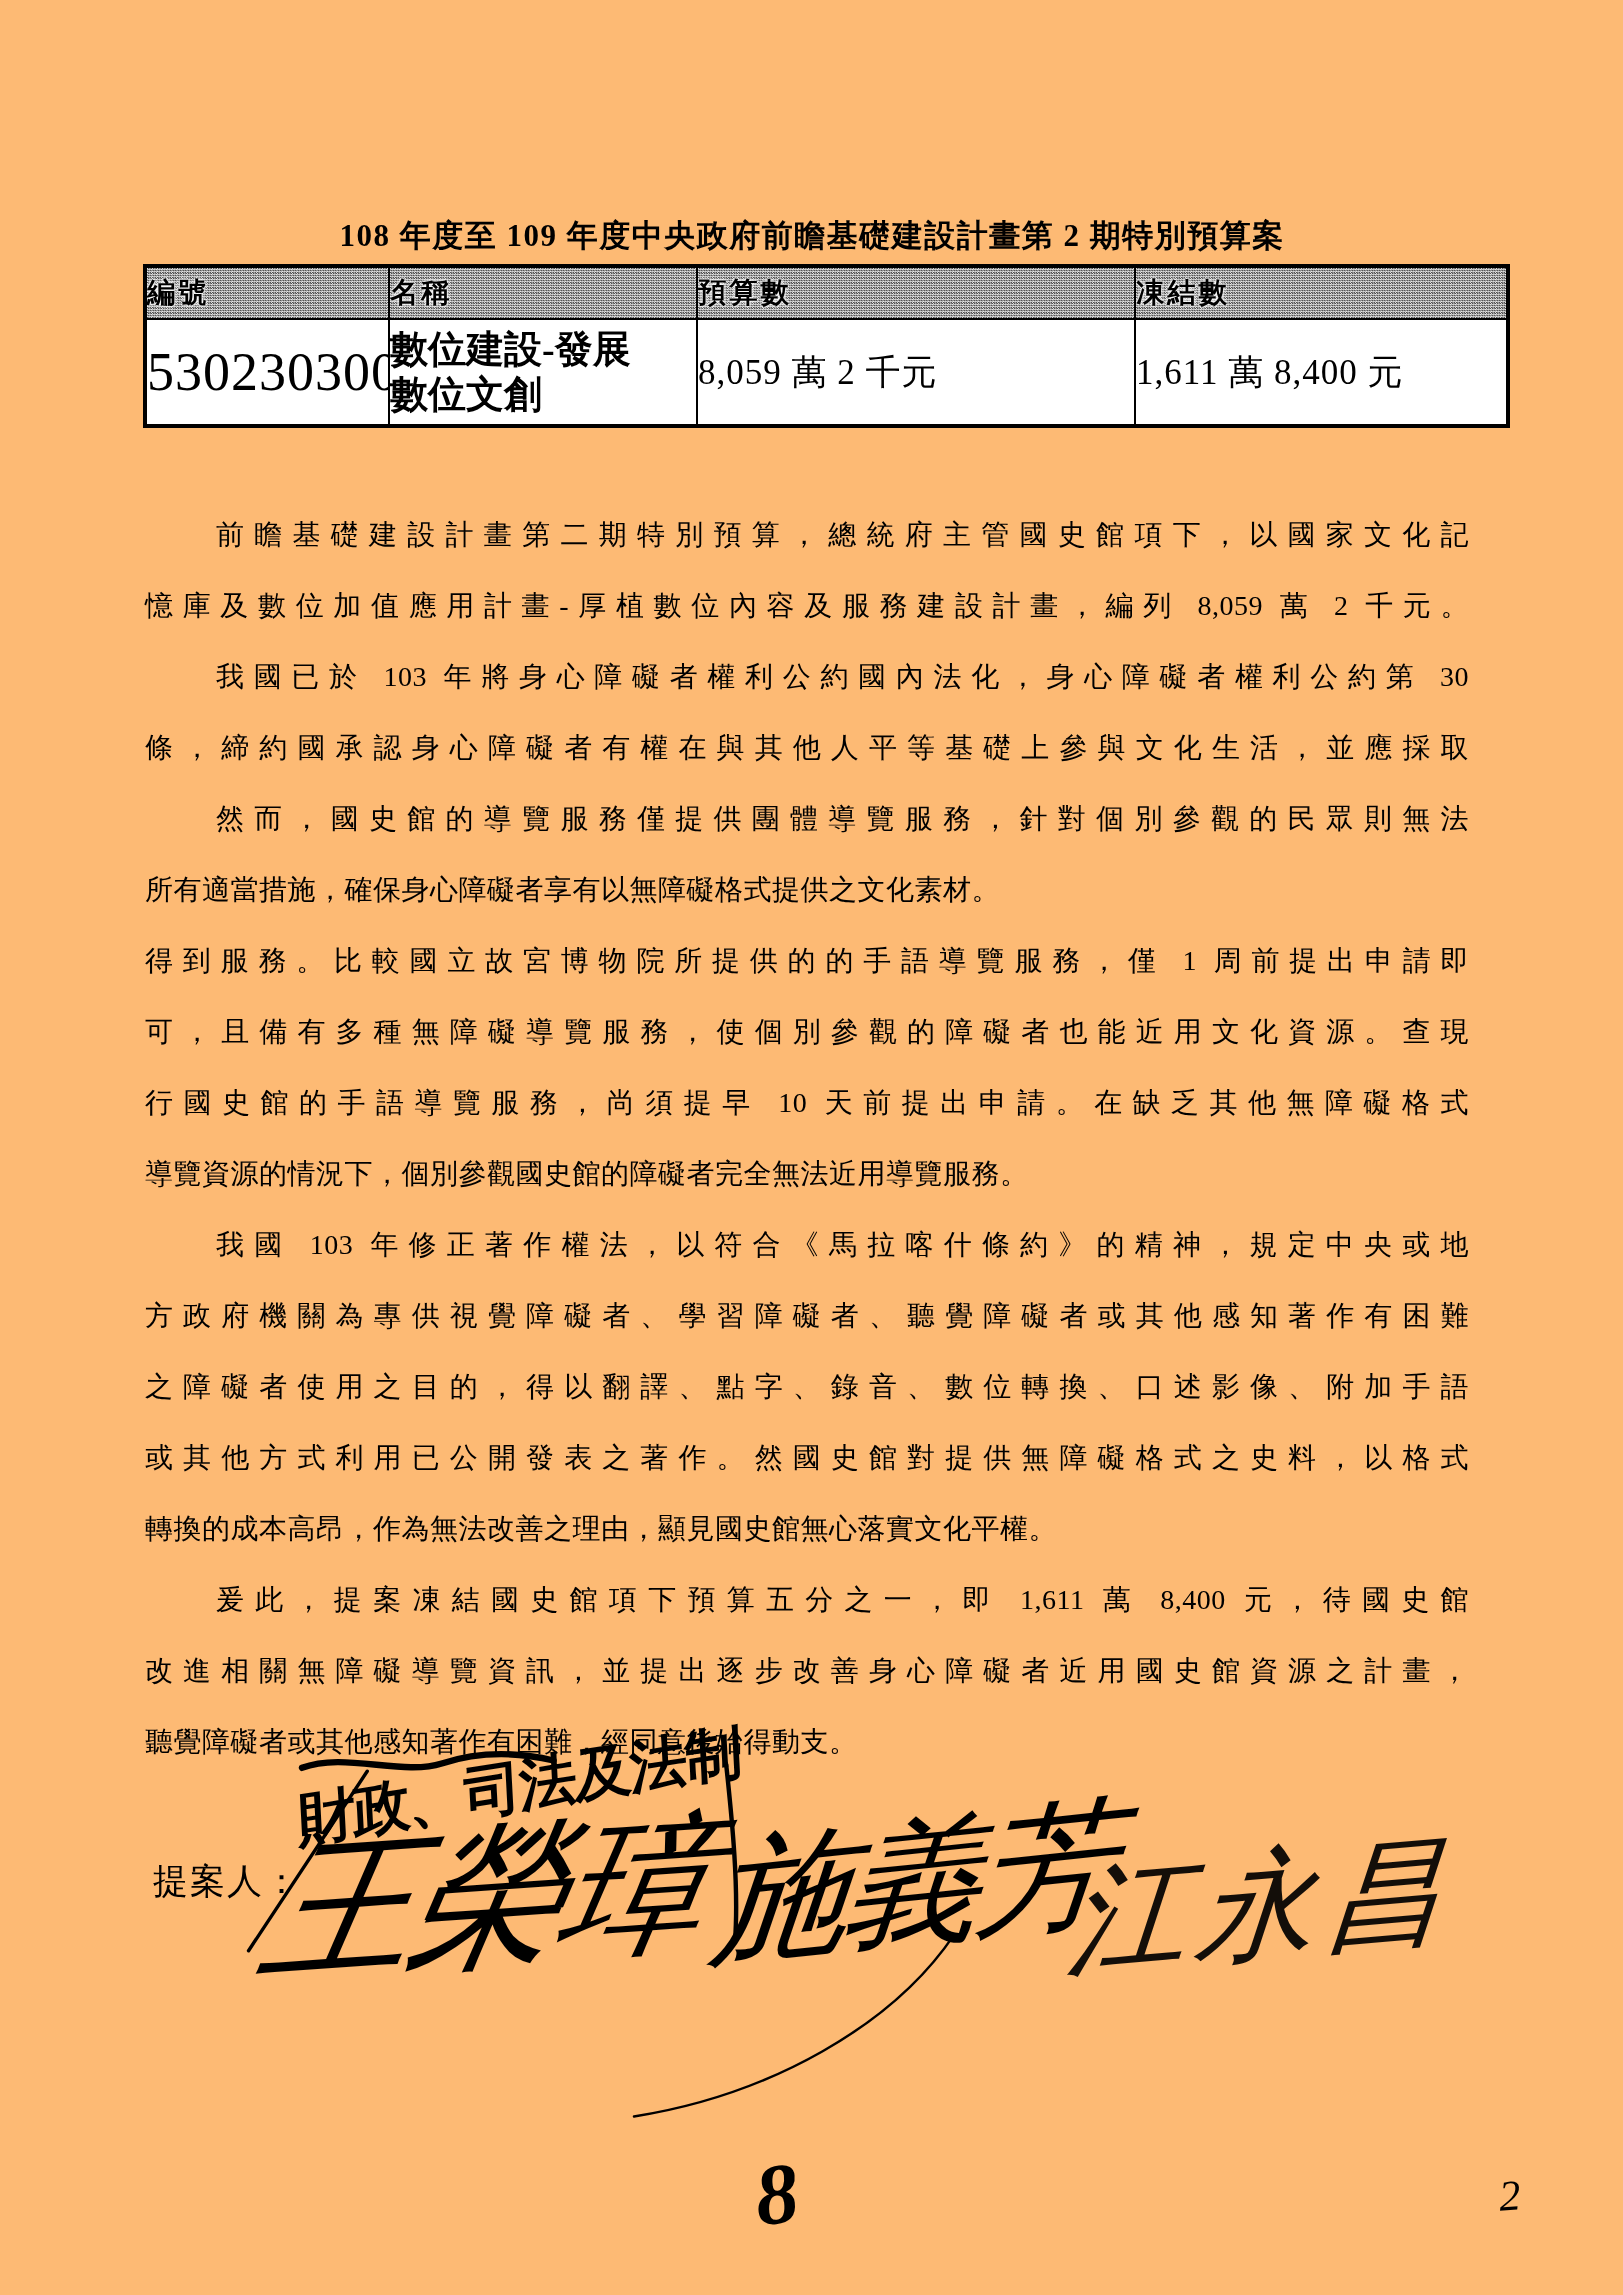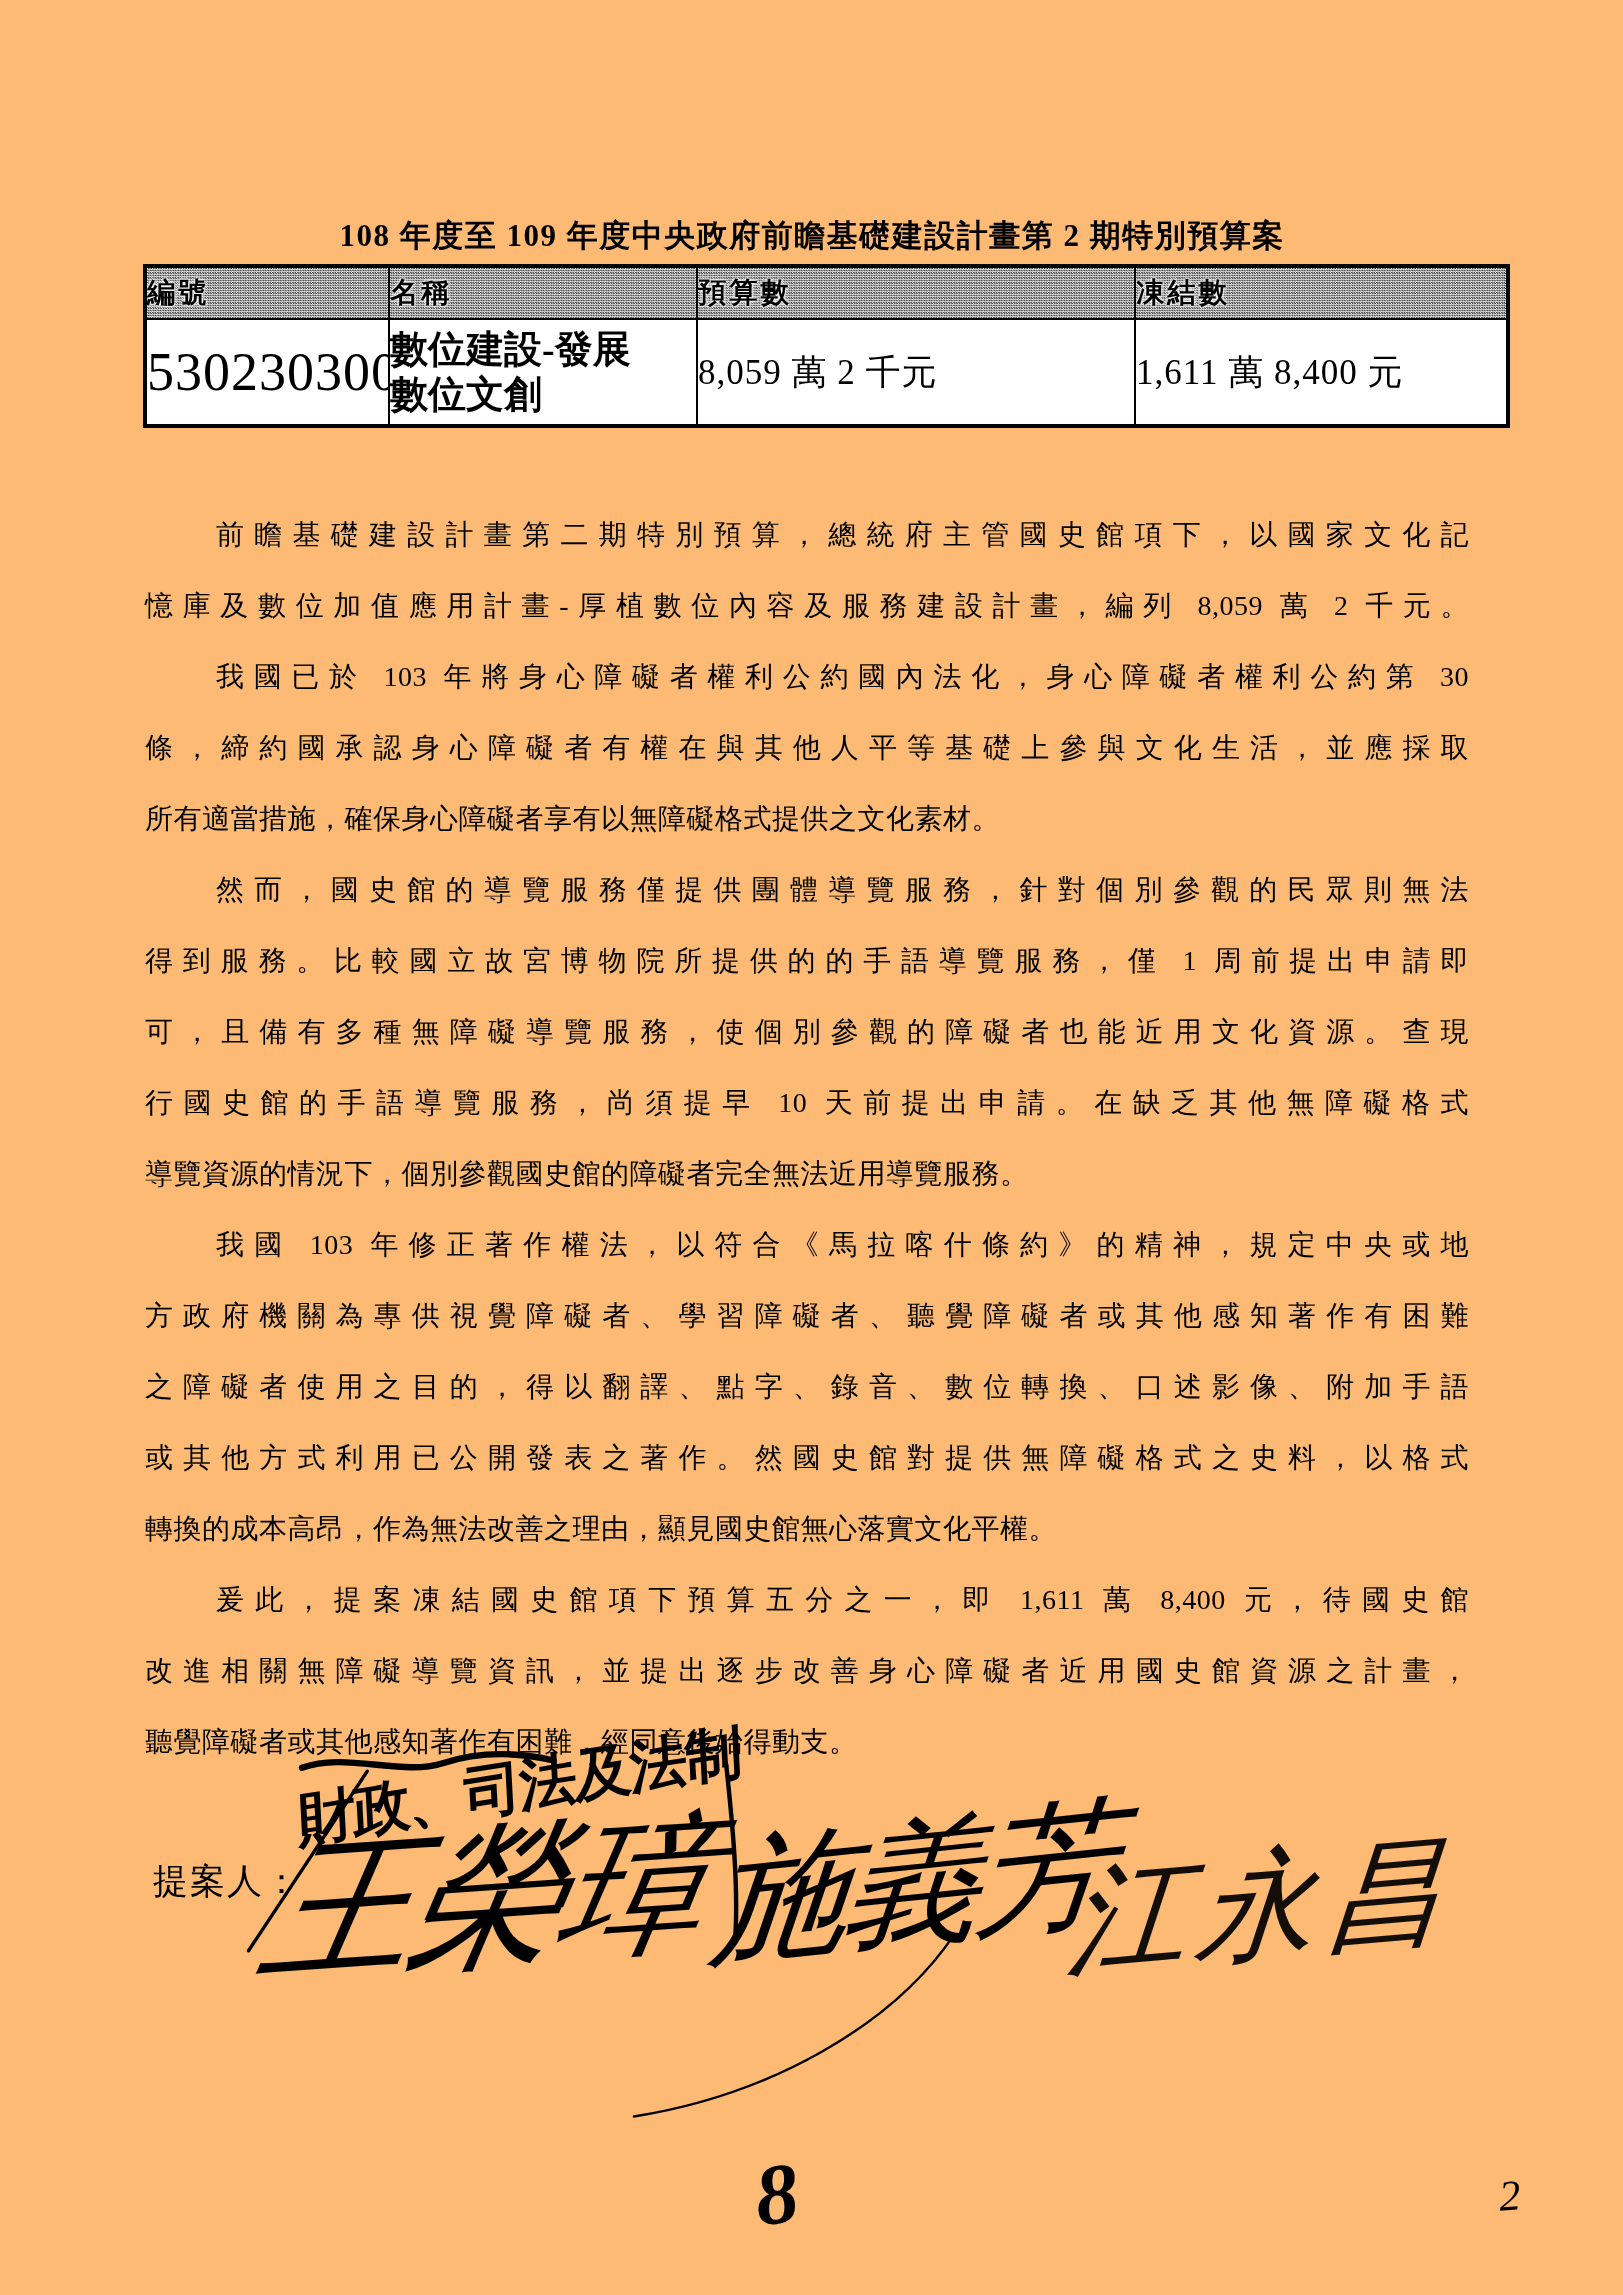--- a/index.html
+++ b/index.html
@@ -159,22 +159,22 @@
       <td class="cell-amount">1,611 萬 8,400 元</td>
     </tr>
   </tbody>
     </table>
 
   <div class="body-text">
       <div class="line indent">前瞻基礎建設計畫第二期特別預算，總統府主管國史館項下，以國家文化記</div>
       <div class="line">憶庫及數位加值應用計畫-厚植數位內容及服務建設計畫，編列 8,059 萬 2 千元。</div>
       <div class="line indent">我國已於 103 年將身心障礙者權利公約國內法化，身心障礙者權利公約第 30</div>
       <div class="line">條，締約國承認身心障礙者有權在與其他人平等基礎上參與文化生活，並應採取</div>
+      <div class="line indent">然而，國史館的導覽服務僅提供團體導覽服務，針對個別參觀的民眾則無法</div>
       <div class="line end">所有適當措施，確保身心障礙者享有以無障礙格式提供之文化素材。</div>
-      <div class="line indent">然而，國史館的導覽服務僅提供團體導覽服務，針對個別參觀的民眾則無法</div>
       <div class="line">得到服務。比較國立故宮博物院所提供的的手語導覽服務，僅 1 周前提出申請即</div>
       <div class="line">可，且備有多種無障礙導覽服務，使個別參觀的障礙者也能近用文化資源。查現</div>
       <div class="line">行國史館的手語導覽服務，尚須提早 10 天前提出申請。在缺乏其他無障礙格式</div>
       <div class="line end">導覽資源的情況下，個別參觀國史館的障礙者完全無法近用導覽服務。</div>
       <div class="line indent">我國 103 年修正著作權法，以符合《馬拉喀什條約》的精神，規定中央或地</div>
       <div class="line">方政府機關為專供視覺障礙者、學習障礙者、聽覺障礙者或其他感知著作有困難</div>
       <div class="line">之障礙者使用之目的，得以翻譯、點字、錄音、數位轉換、口述影像、附加手語</div>
       <div class="line">或其他方式利用已公開發表之著作。然國史館對提供無障礙格式之史料，以格式</div>
       <div class="line end">轉換的成本高昂，作為無法改善之理由，顯見國史館無心落實文化平權。</div>
       <div class="line indent">爰此，提案凍結國史館項下預算五分之一，即 1,611 萬 8,400 元，待國史館</div>

